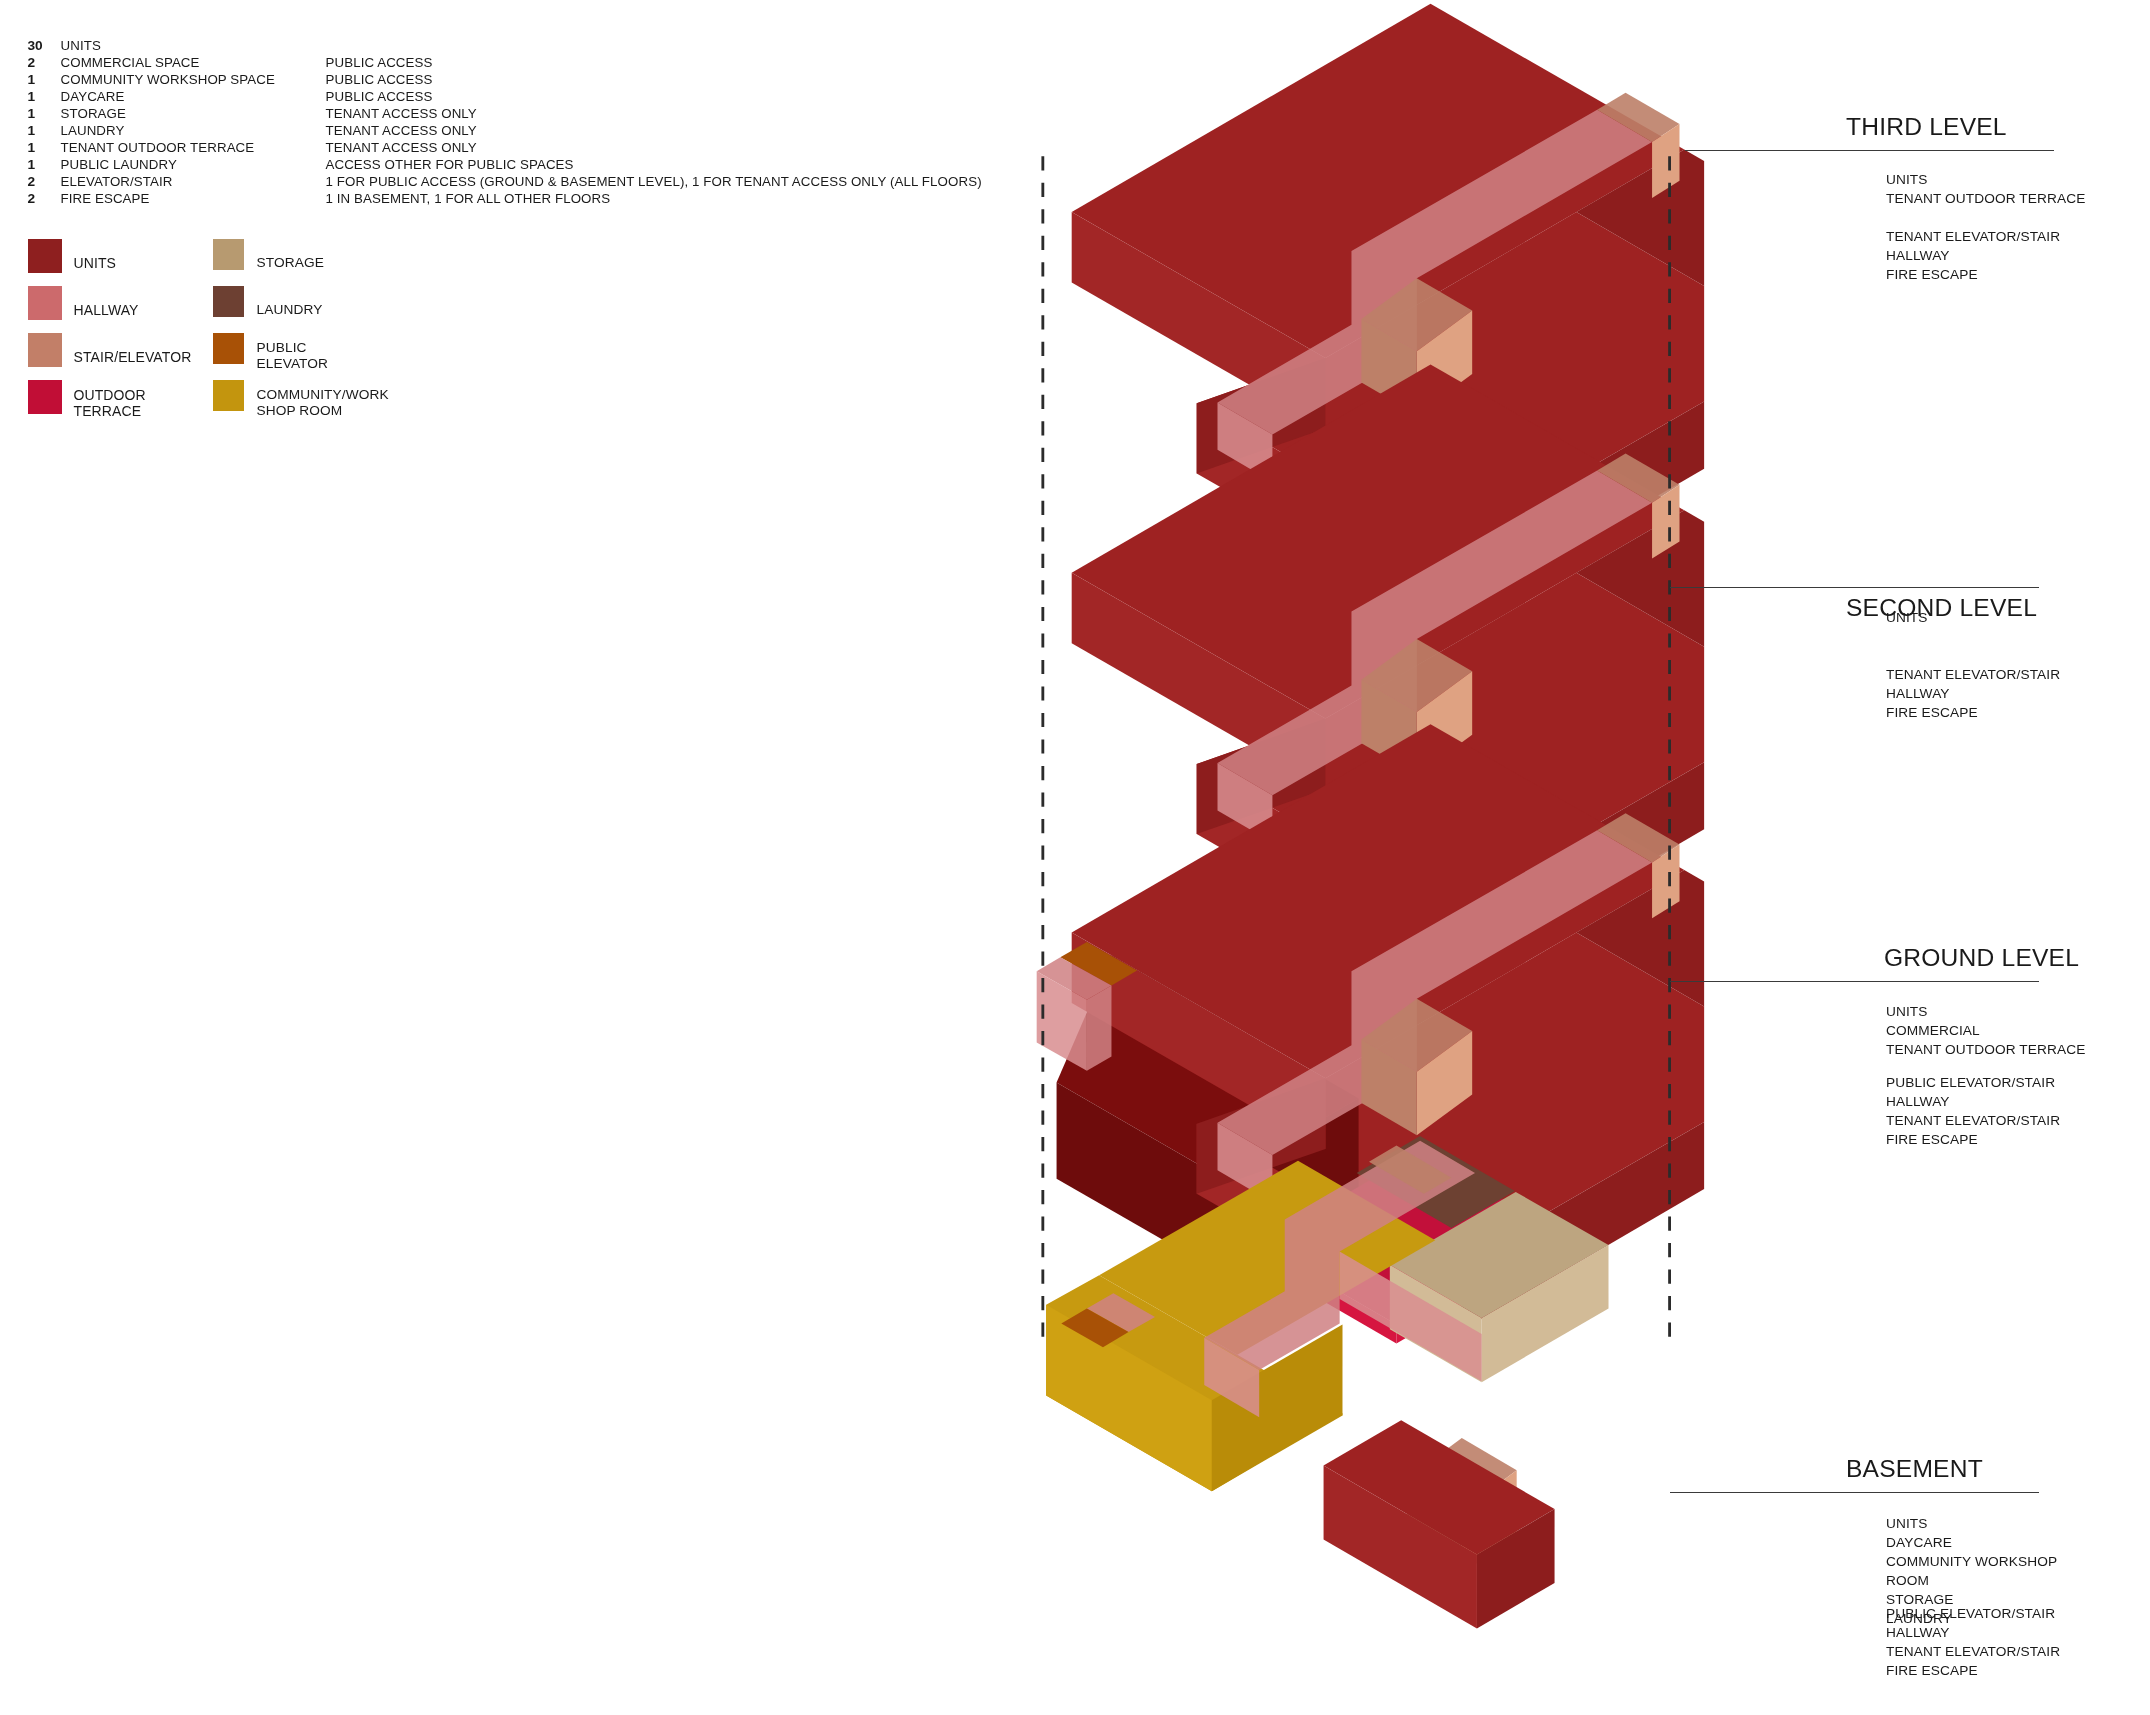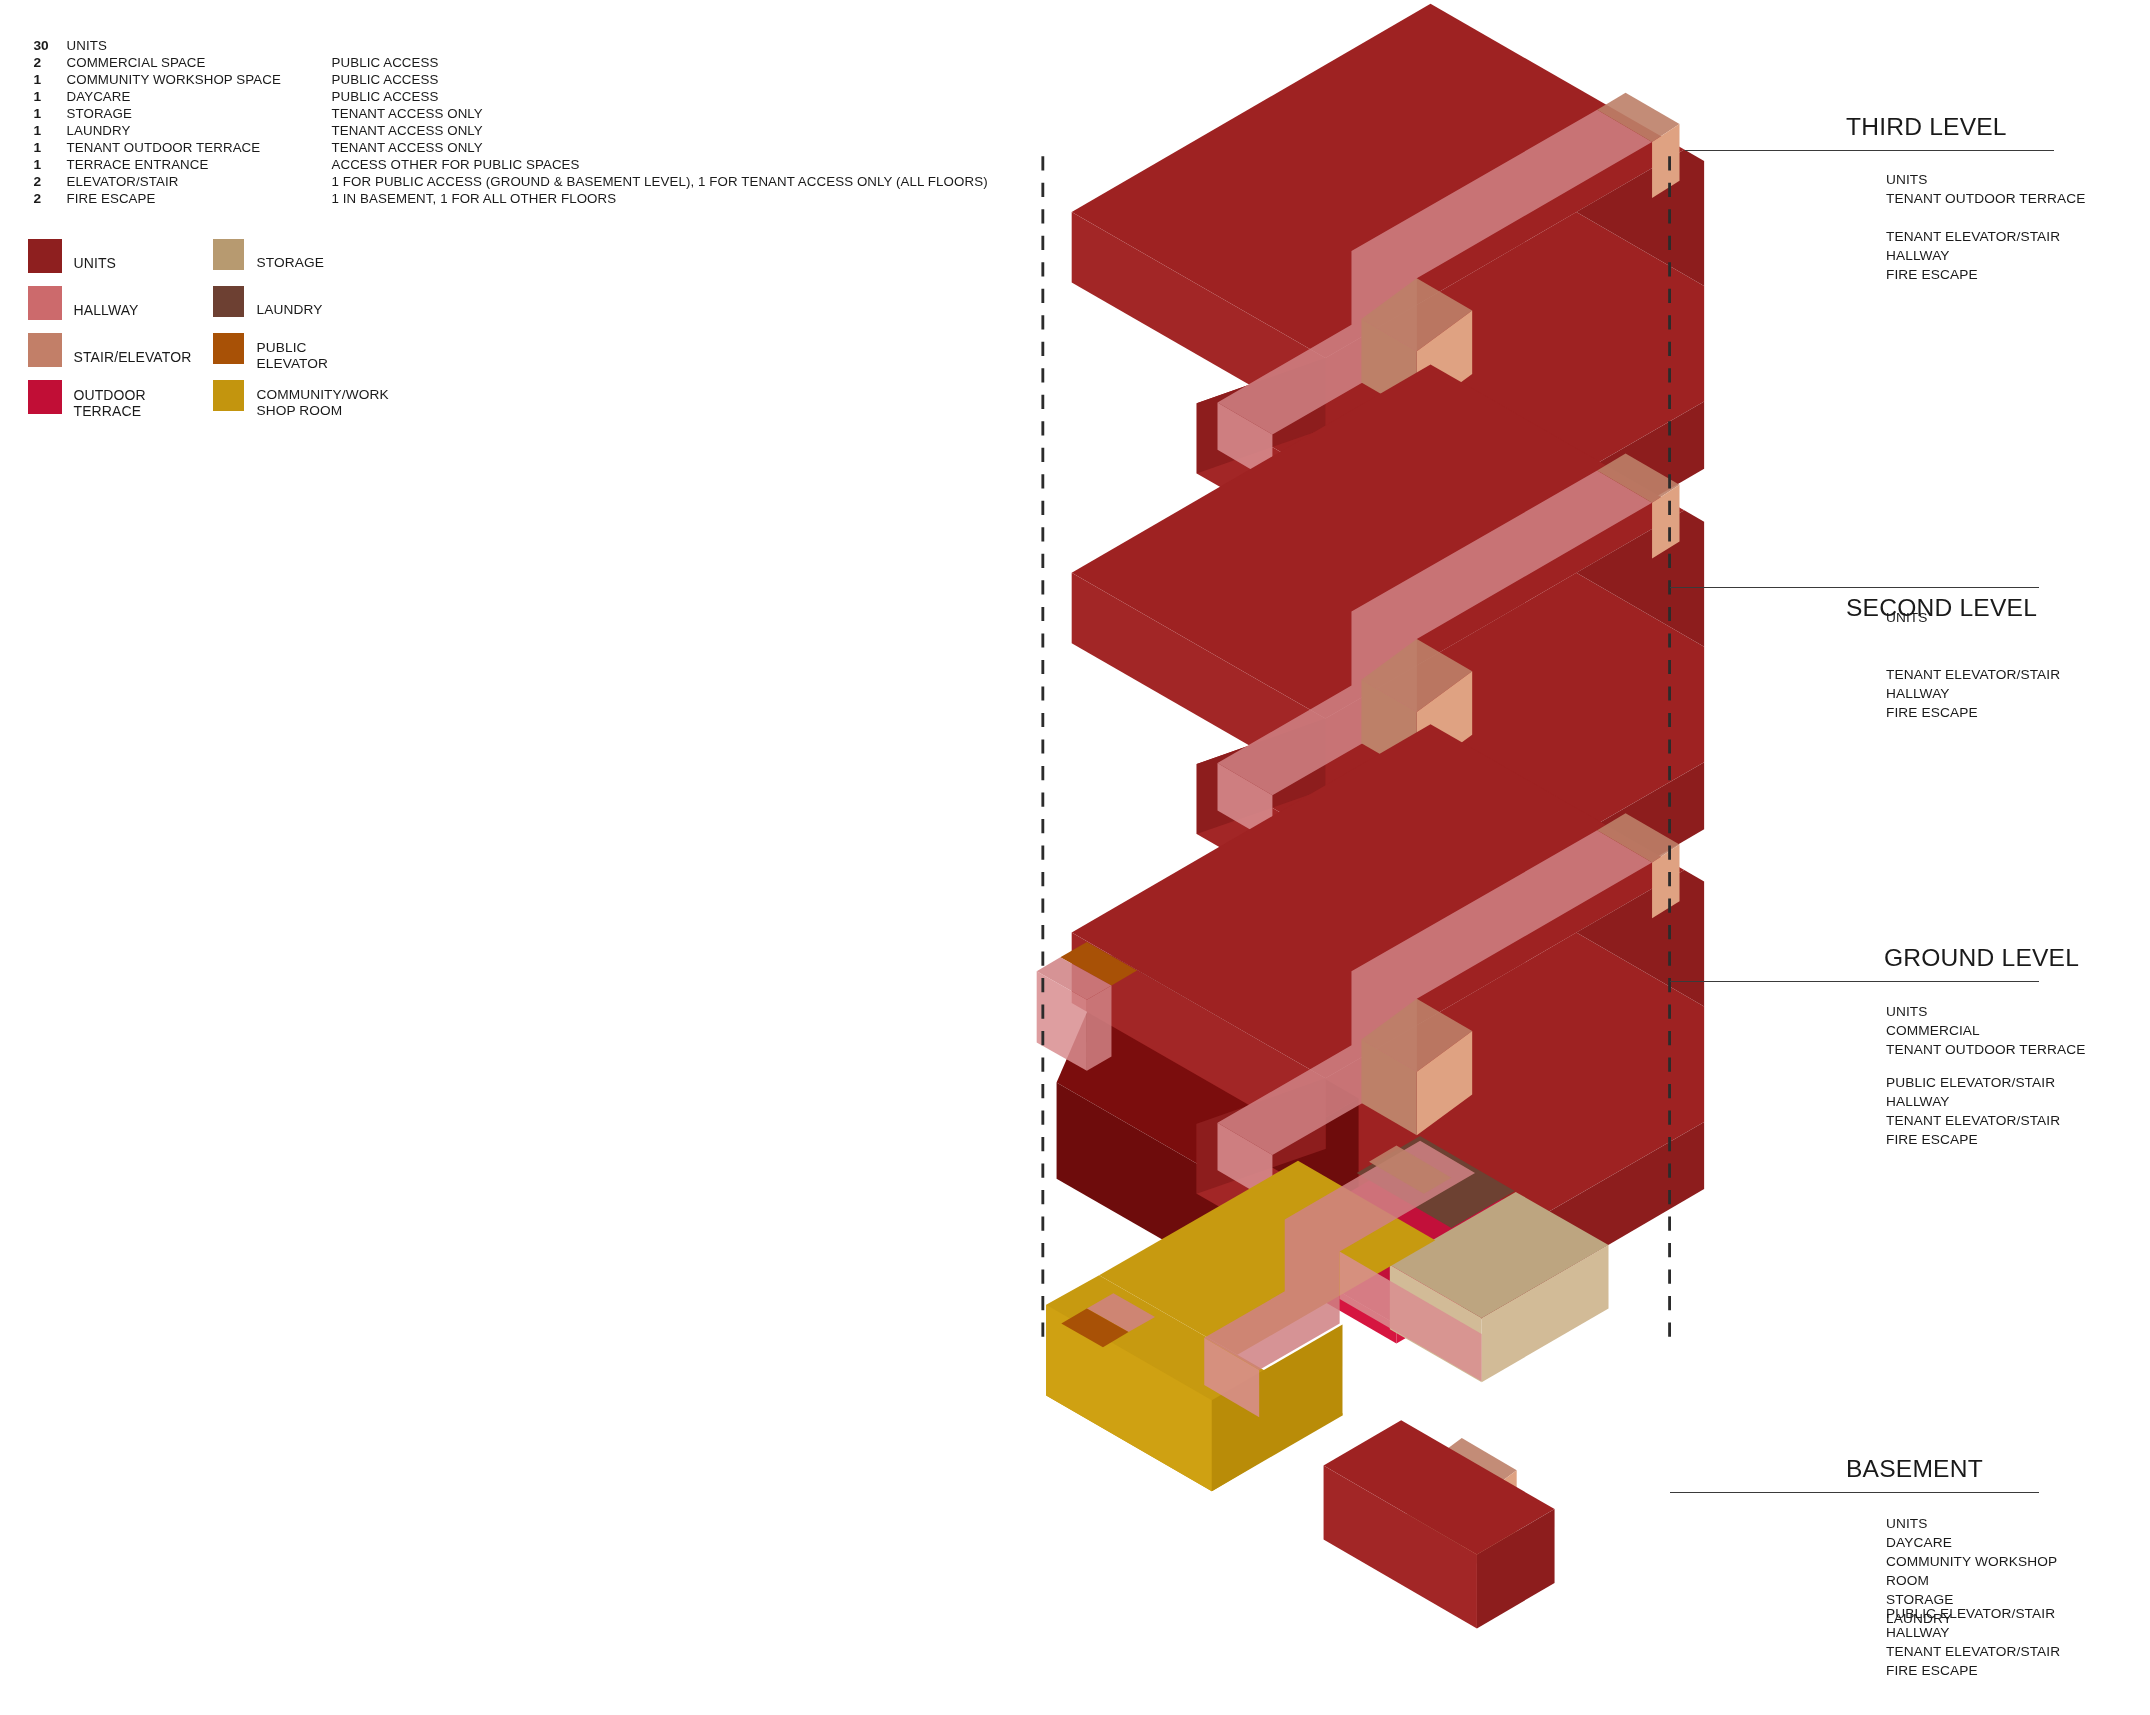--- a/index.html
+++ b/index.html
@@ -7,21 +7,21 @@
   body{
     width:2151px;height:1716px;position:relative;overflow:hidden;
     font-family:"Liberation Sans","DejaVu Sans",sans-serif;
     color:#1a1a1a;
     -webkit-font-smoothing:antialiased;
   }
   .abs{position:absolute;}
 
   
   #program-table{left:27.5px;top:37px;width:994px;}
-  .prog-row{display:flex;align-items:center;height:17px;line-height:17px;margin-left:6px;}
+  .prog-row{display:flex;align-items:center;height:17px;line-height:17px;}
   .prog-qty{width:33px;font-size:13.7px;font-weight:bold;letter-spacing:0px;}
   .prog-name{width:265px;font-size:13.3px;letter-spacing:0.1px;}
   .prog-access{font-size:13.3px;letter-spacing:0.1px;white-space:nowrap;}
 
   
   #legend{left:27.5px;top:239px;width:393px;}
   .legend-col{position:absolute;top:0;}
   .legend-col.left{left:0;}
   .legend-col.right{left:185px;}
   .legend-item{position:relative;height:47px;}
@@ -74,21 +74,21 @@
       <div class="prog-name">LAUNDRY</div>
       <div class="prog-access">TENANT ACCESS ONLY</div>
     </div>
     <div class="prog-row">
       <div class="prog-qty">1</div>
       <div class="prog-name">TENANT OUTDOOR TERRACE</div>
       <div class="prog-access">TENANT ACCESS ONLY</div>
     </div>
     <div class="prog-row">
       <div class="prog-qty">1</div>
-      <div class="prog-name">TERRACE ENTRANCE</div>
+      <div class="prog-name">PUBLIC LAUNDRY</div>
       <div class="prog-access">ACCESS OTHER FOR PUBLIC SPACES</div>
     </div>
     <div class="prog-row">
       <div class="prog-qty">2</div>
       <div class="prog-name">ELEVATOR/STAIR</div>
       <div class="prog-access">1 FOR PUBLIC ACCESS (GROUND &amp; BASEMENT LEVEL), 1 FOR TENANT ACCESS ONLY (ALL FLOORS)</div>
     </div>
     <div class="prog-row">
       <div class="prog-qty">2</div>
       <div class="prog-name">FIRE ESCAPE</div>

